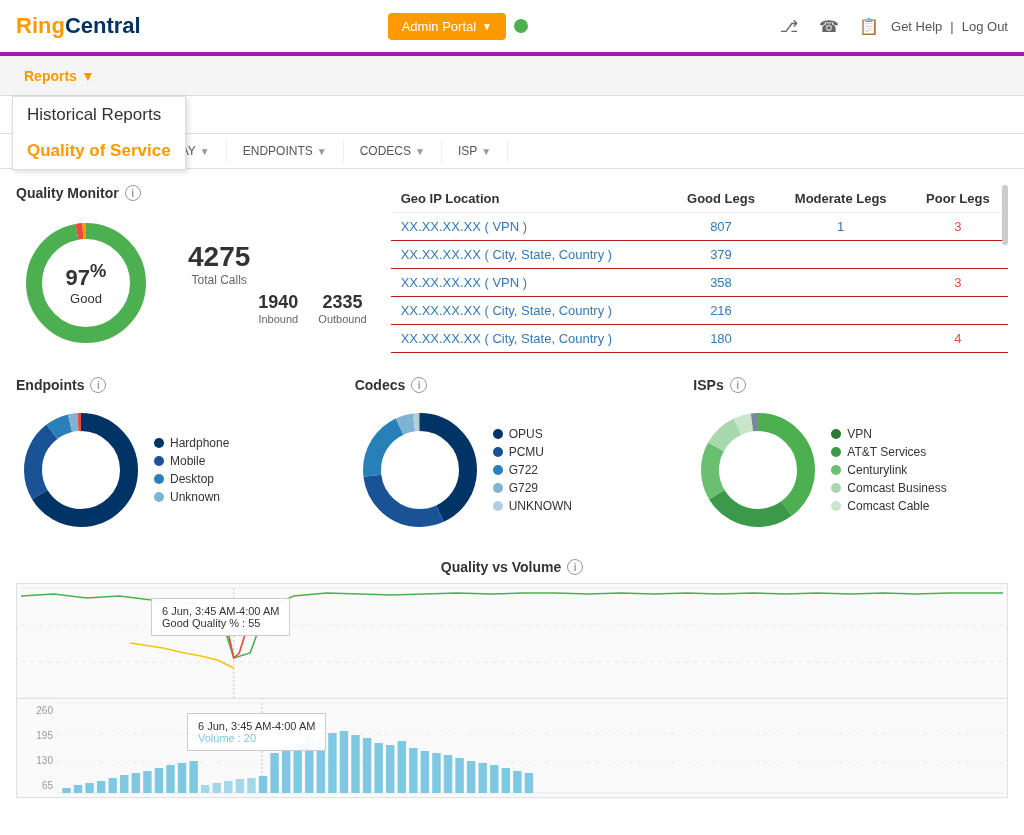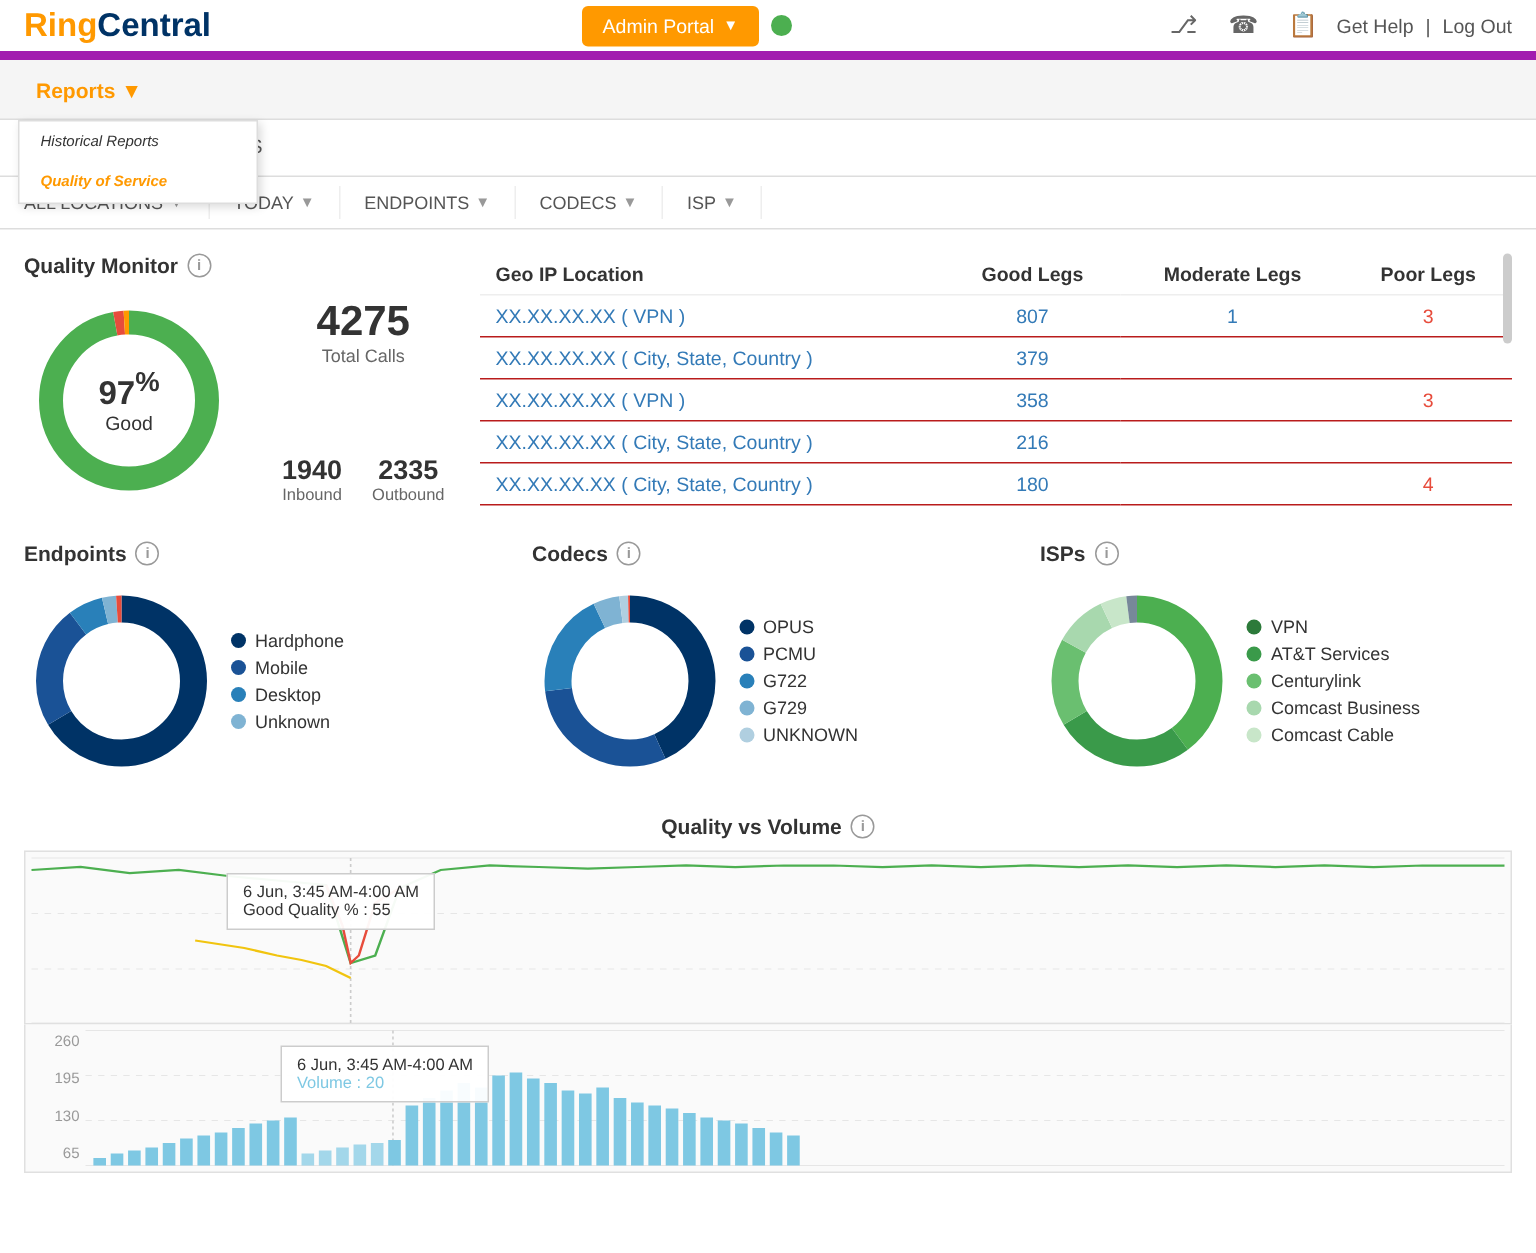--- a/index.html
+++ b/index.html
@@ -1,36 +1,36 @@
 <!DOCTYPE html>
 <html><head>
   <meta charset="utf-8">
   <style>
     * { box-sizing: border-box; margin: 0; padding: 0; }
     body { font-family: Arial, sans-serif; font-size: 13px; background: #fff; color: #333; }
 
     
-    .header { display: flex; align-items: center; justify-content: space-between; padding: 8px 16px; border-bottom: 6px solid #a21caf; background: #fff; height: 40px; }
+    .header { display: flex; align-items: center; justify-content: space-between; padding: 8px 16px; border-bottom: 4px solid #a21caf; background: #fff; height: 56px; }
     .logo { font-size: 22px; font-weight: bold; }
     .logo span:first-child { color: #f90; }
     .logo span:last-child { color: #003366; }
     .header-center { display: flex; align-items: center; gap: 8px; }
     .admin-portal-btn { background: #f90; color: #fff; border: none; border-radius: 4px; padding: 6px 14px; font-size: 13px; cursor: pointer; display: flex; align-items: center; gap: 6px; }
     .admin-portal-btn .arrow { font-size: 10px; }
     .status-dot { width: 14px; height: 14px; background: #4caf50; border-radius: 50%; display: inline-block; }
     .header-right { display: flex; align-items: center; gap: 8px; font-size: 13px; color: #555; }
     .header-right a { color: #555; text-decoration: none; }
     .header-icons { display: flex; gap: 12px; align-items: center; }
     .header-icon { width: 28px; height: 28px; display: flex; align-items: center; justify-content: center; color: #666; font-size: 16px; cursor: pointer; }
 
     
     .navbar { background: #f5f5f5; border-bottom: 1px solid #ddd; padding: 0 16px; display: flex; align-items: center; height: 40px; position: relative; }
     .reports-btn { background: none; border: none; color: #f90; font-size: 14px; font-weight: bold; cursor: pointer; display: flex; align-items: flex-end; gap: 4px; padding: 4px 8px; }
     .reports-dropdown { position: absolute; top: 40px; left: 12px; background: #fff; border: 1px solid #ddd; box-shadow: 2px 2px 6px rgba(0,0,0,0.15); z-index: 100; min-width: 160px; }
-    .reports-dropdown-item { padding: 8px 14px; cursor: pointer; font-size: 10px; color: #333; font-style: italic; }
+    .reports-dropdown-item { padding: 8px 14px; cursor: pointer; font-size: 17px; color: #333; }
     .reports-dropdown-item.active { color: #f90; font-weight: bold; }
 
     
     .tabbar { border-bottom: 1px solid #ddd; padding: 0 16px; display: flex; align-items: flex-end; background: #fff; }
     .tab { padding: 10px 16px; font-size: 13px; cursor: pointer; color: #555; border-bottom: 2px solid transparent; }
     .tab.active { color: #003366; border-bottom: 2px solid #003366; font-weight: bold; }
 
     
     .filterbar { display: flex; align-items: center; gap: 0; border-bottom: 1px solid #ddd; padding: 6px 16px; background: #fff; }
     .filter-item { display: flex; align-items: center; gap: 4px; padding: 4px 16px; font-size: 12px; color: #555; cursor: pointer; border-right: 1px solid #eee; }
@@ -43,21 +43,21 @@
     
     .section-row { display: flex; gap: 24px; margin-bottom: 24px; }
     .quality-monitor { display: flex; flex-direction: column; }
     .section-title { font-size: 14px; font-weight: bold; color: #333; margin-bottom: 12px; display: flex; align-items: center; gap: 6px; }
     .info-icon { width: 16px; height: 16px; border: 1.5px solid #999; border-radius: 50%; display: inline-flex; align-items: center; justify-content: center; font-size: 10px; color: #999; cursor: pointer; }
 
     
     .donut-container { position: relative; width: 140px; height: 140px; }
     .donut-center { position: absolute; top: 50%; left: 50%; transform: translate(-50%, -50%); text-align: center; }
 
-    .stats-block { display: flex; flex-direction: column; justify-content: center; gap: 8px; margin-left: 16px; }
+    .stats-block { display: flex; justify-content: center; gap: 8px; margin-left: 16px; }
     .inout { display: flex; gap: 20px; margin-top: 8px; }
     .inout-item { text-align: center; margin-top: 43px; }
     .inout-num { font-size: 18px; font-weight: bold; color: #333; }
     .inout-lbl { font-size: 11px; color: #666; }
 
     
     .geo-table { flex: 1; }
     .geo-table table { width: 100%; border-collapse: collapse; font-size: 13px; }
     .geo-table th { text-align: left; padding: 6px 10px; font-weight: bold; color: #333; border-bottom: 1px solid #eee; }
     .geo-table th:not(:first-child) { text-align: center; }

